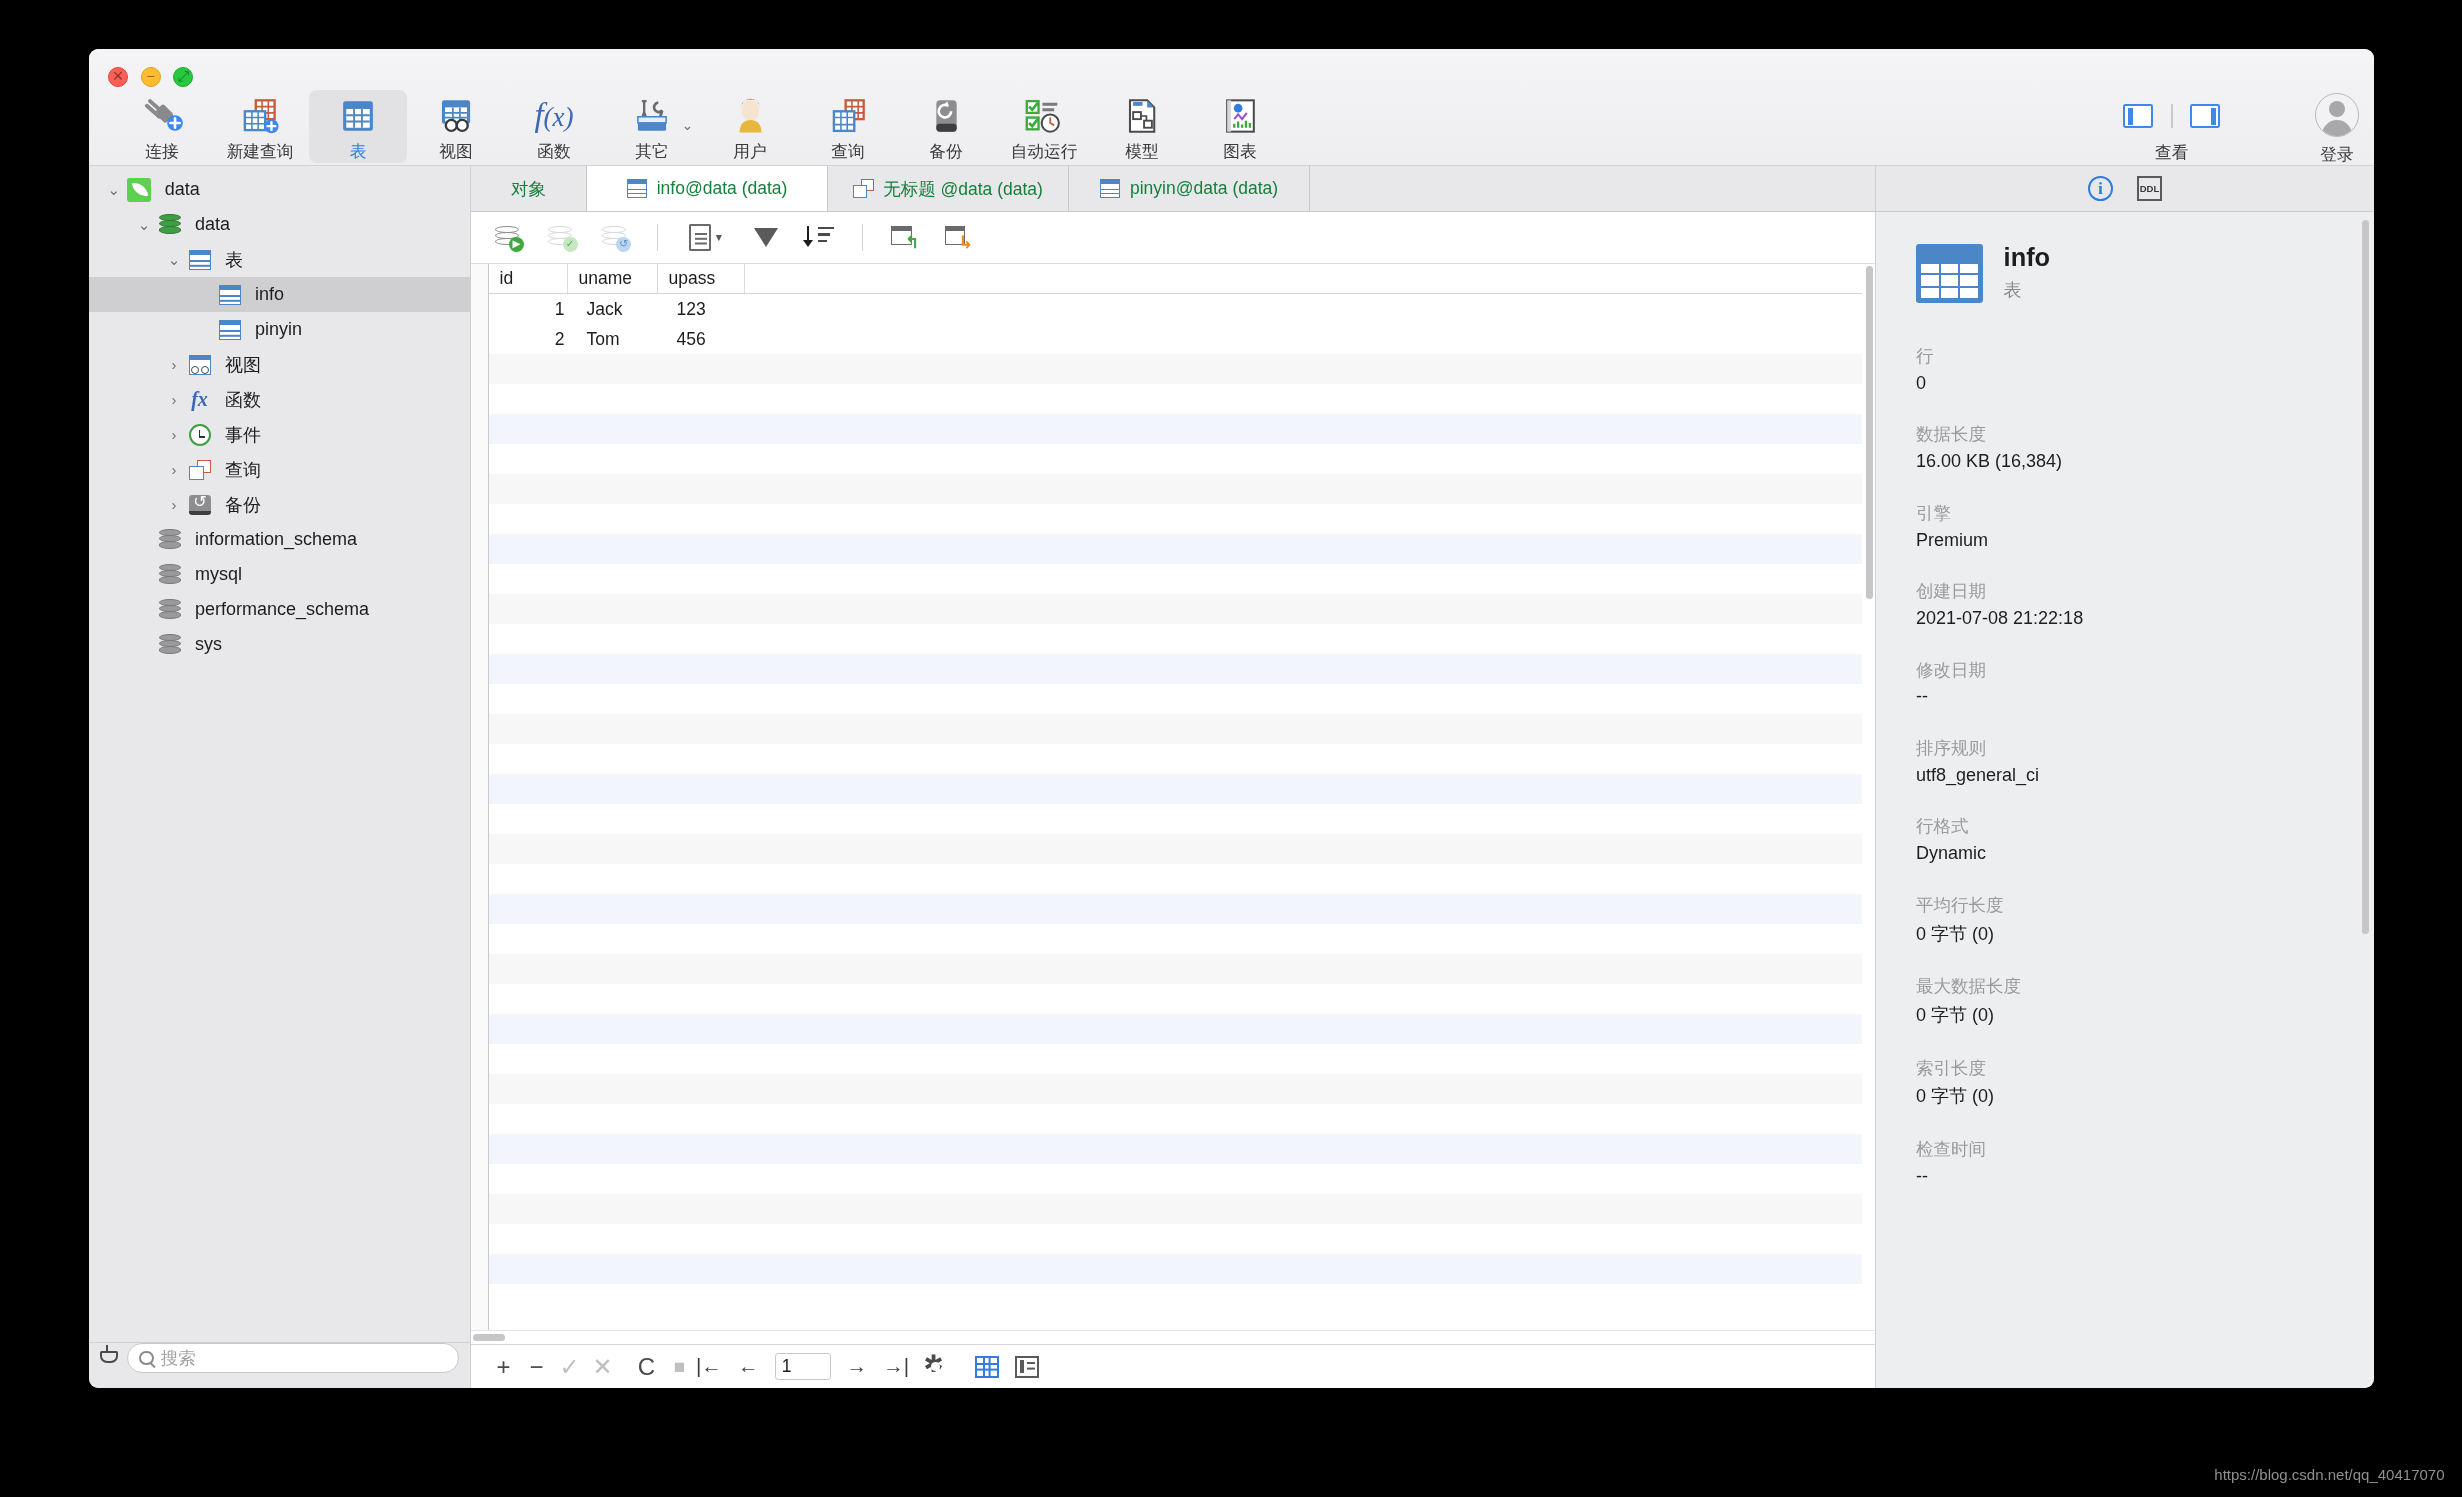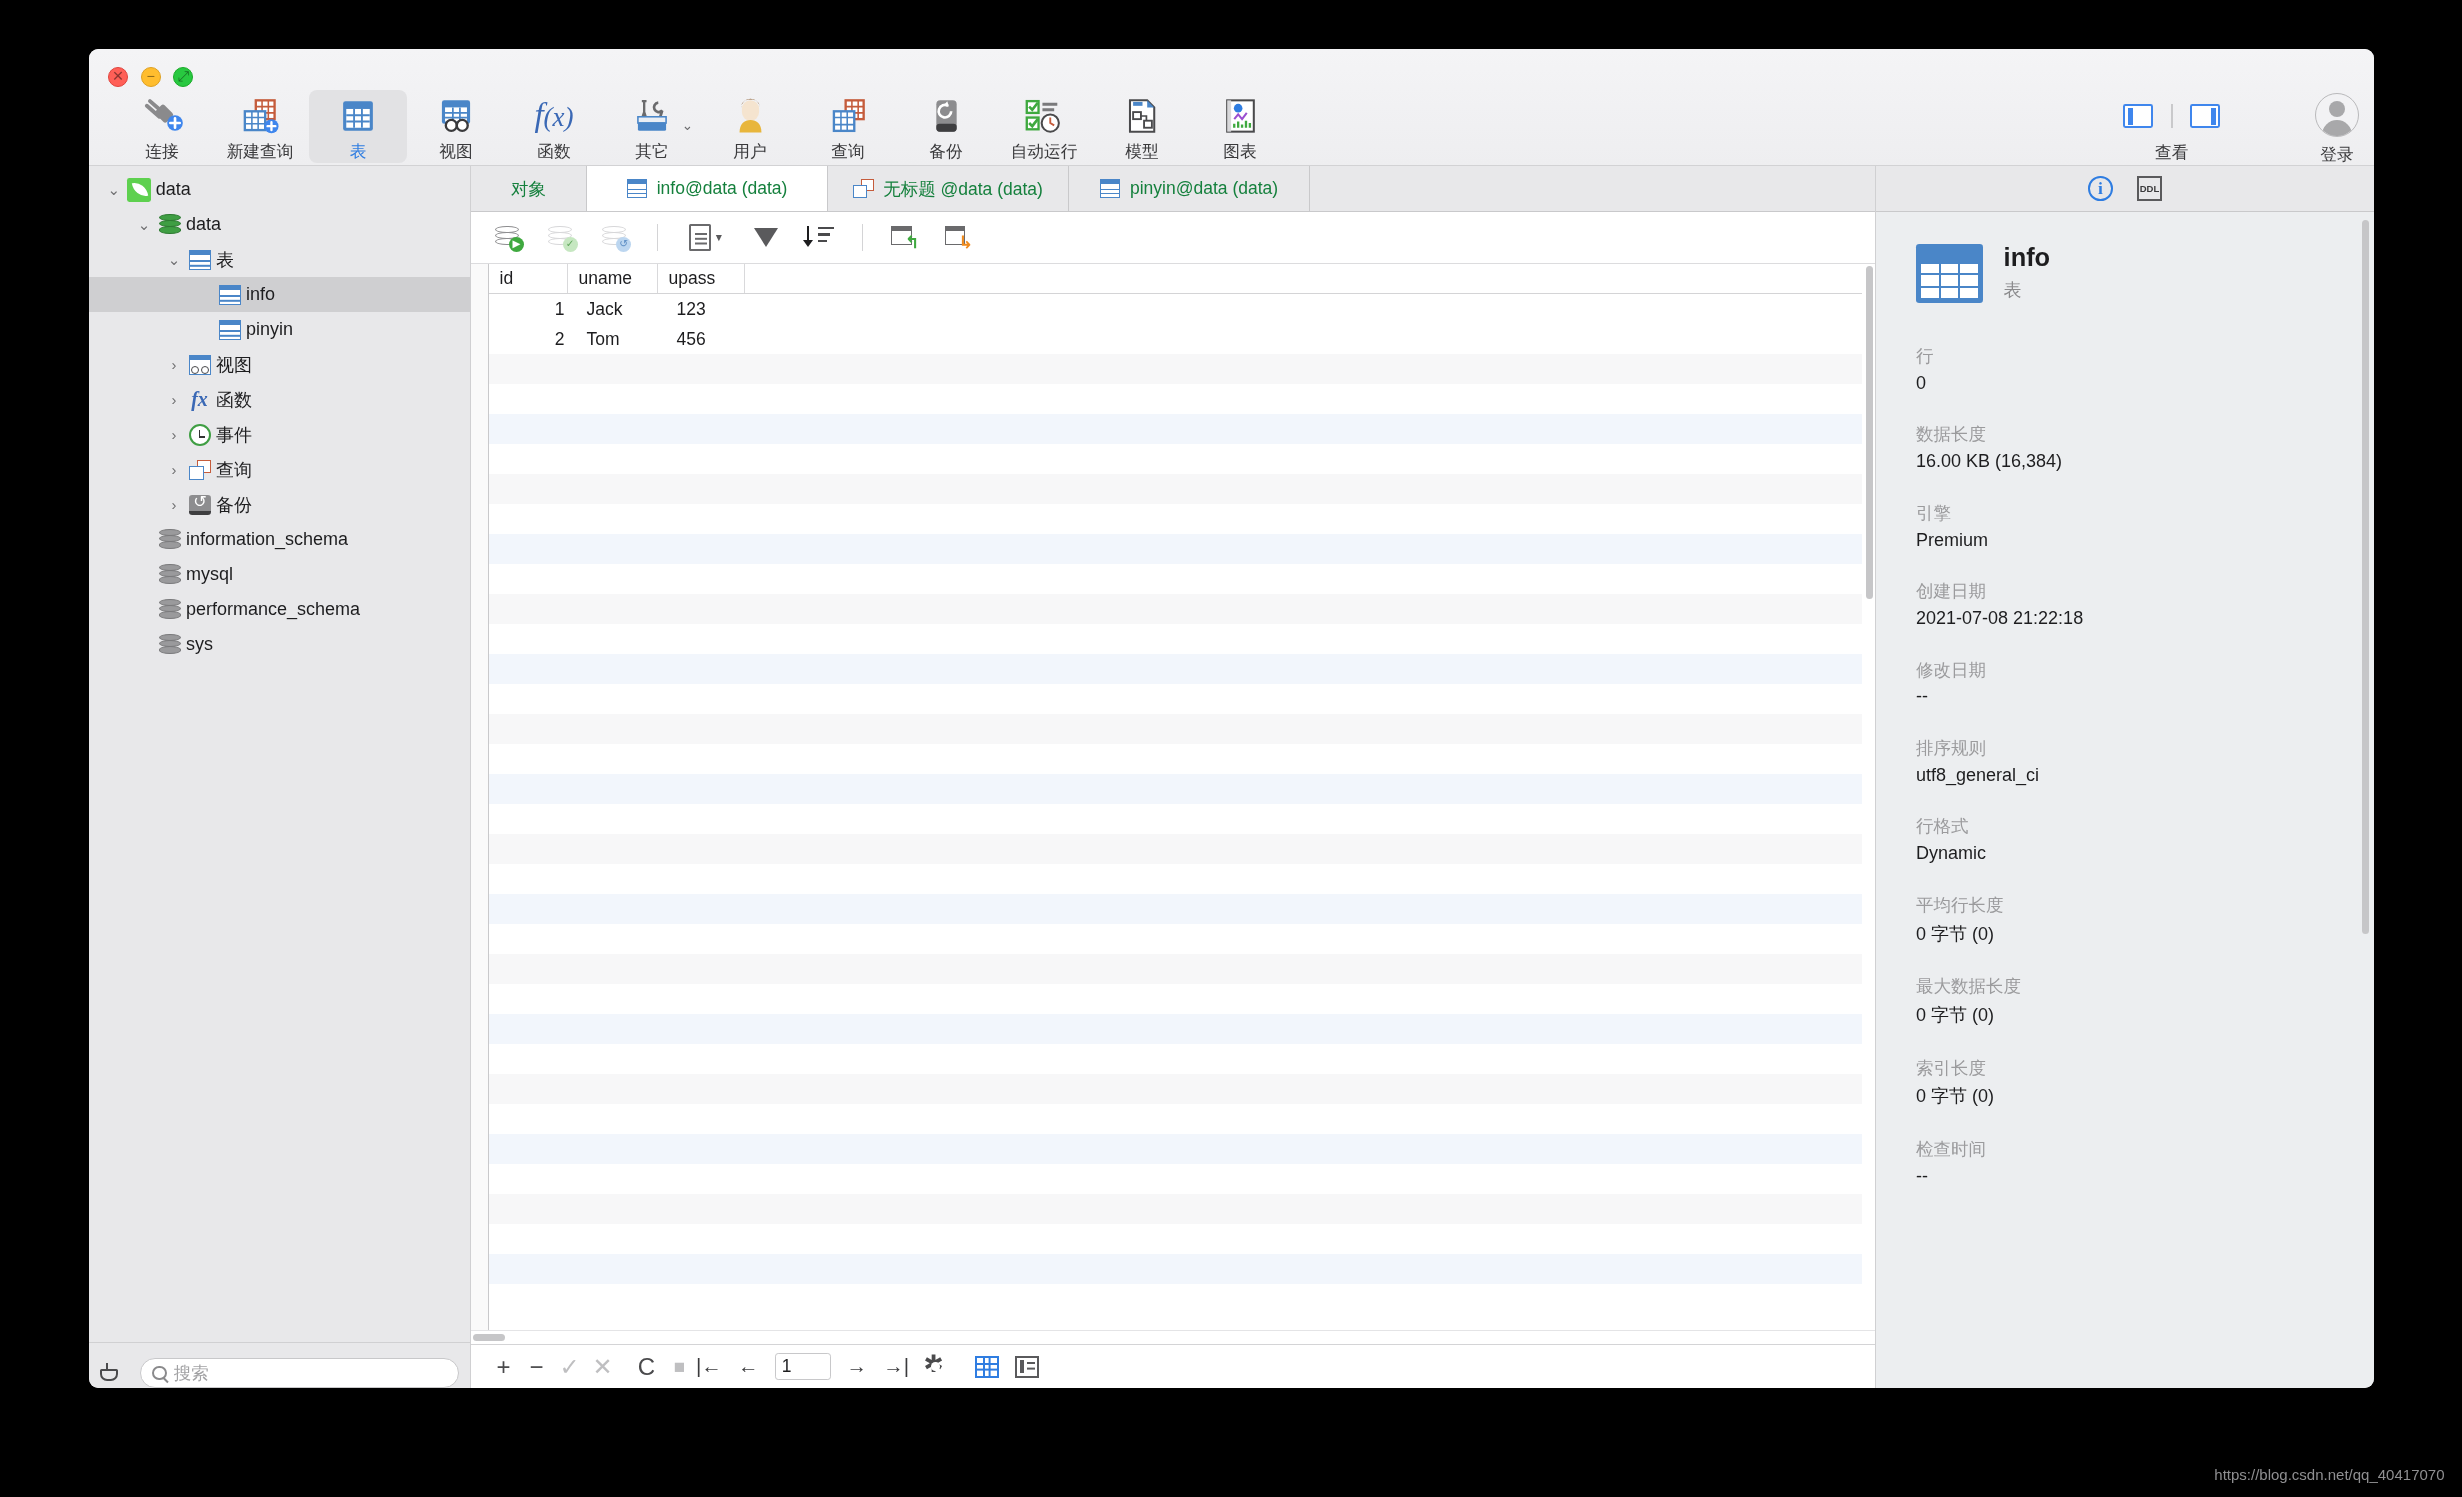--- a/index.html
+++ b/index.html
@@ -77,21 +77,21 @@
   #sidebar {
     width: 382px; flex: none; background: #e8e8ea;
     border-right: 0.8px solid #d0d0d2;
     display: flex; flex-direction: column;
   }
   #tree { flex: 1; overflow: hidden; padding-top: 6.3px; }
   .tnode { height: 35px; display: flex; align-items: center; font-size: 18px; color: #1d1d1f; }
   .tnode.selected { background: #cfcfd1; }
   .twist { width: 24px; text-align: center; font-size: 15px; color: #6e6e70; flex: none; }
   .twist.empty { visibility: hidden; }
-  .ticon { width: 27px; height: 24px; margin-right: 3px; flex: none;
+  .ticon { width: 27px; height: 24px; margin-right: 12px; flex: none;
            display: flex; align-items: center; justify-content: center; }
   .tlabel { white-space: nowrap; }
 
   
   .ic-leaf { width:24px; height:24px; background:#5ed04f; border-radius:2.4px; position:relative; }
   .ic-leaf::after { content:''; position:absolute; left:5.6px; top:4px; width:13.5px; height:15px;
                     background:#fff; border-radius: 0 100% 0 100%; transform: rotate(-10deg); }
   .ic-db { width:22px; height:22px; position:relative; }
   .ic-db i { position:absolute; left:0; width:22px; height:7.1px; border-radius:50%;
              background:#3f9e43; border:0.8px solid #2d7a31; }
@@ -117,21 +117,21 @@
   .ic-query .r { position:absolute; right:0; top:0; width:13.5px; height:13.5px; background:#fff;
                  border:1.6px solid #c55c3c; }
   .ic-query .b { position:absolute; left:0; bottom:0; width:15px; height:14.3px; background:#fff;
                  border:1.6px solid #4a86c8; }
   .ic-backup { width:22px; height:20.6px; border-radius:3.2px; background:#8d8d8f; position:relative;
                border-bottom: 4.8px solid #3e3e40; }
   .ic-backup::after { content:'↺'; position:absolute; left:4.8px; top:-2.4px; font-size:16px; color:#fff; }
 
   #side-bottom {
     height: 46px; flex: none; border-top: 0.8px solid #d0d0d2;
-    display: flex; align-items: flex-end; padding: 0 11px 0 6.3px; gap: 18px;
+    display: flex; align-items: flex-start; padding: 0 11px 0 6.3px; gap: 5px;
   }
   .plug-icon { width: 27px; height: 27px; position: relative; flex:none; }
   .plug-icon::before { content:''; position:absolute; left:10.3px; top:1.6px; width:2.4px; height:6.3px; background:#4a4a4c; }
   .plug-icon::after { content:''; position:absolute; left:4.8px; top:8px; width:14.3px; height:8px;
                       border:2.4px solid #4a4a4c; border-radius: 1.6px 1.6px 7.1px 7.1px; }
   #search-box {
     flex: 1; height: 30px; background: #fff; border: 0.8px solid #c8c8ca; border-radius: 15px;
     display: flex; align-items: center; padding: 0 11px; gap: 7.1px;
   }
   .mag { width: 14.3px; height: 14.3px; border: 2px solid #8a8a8c; border-radius: 50%;

